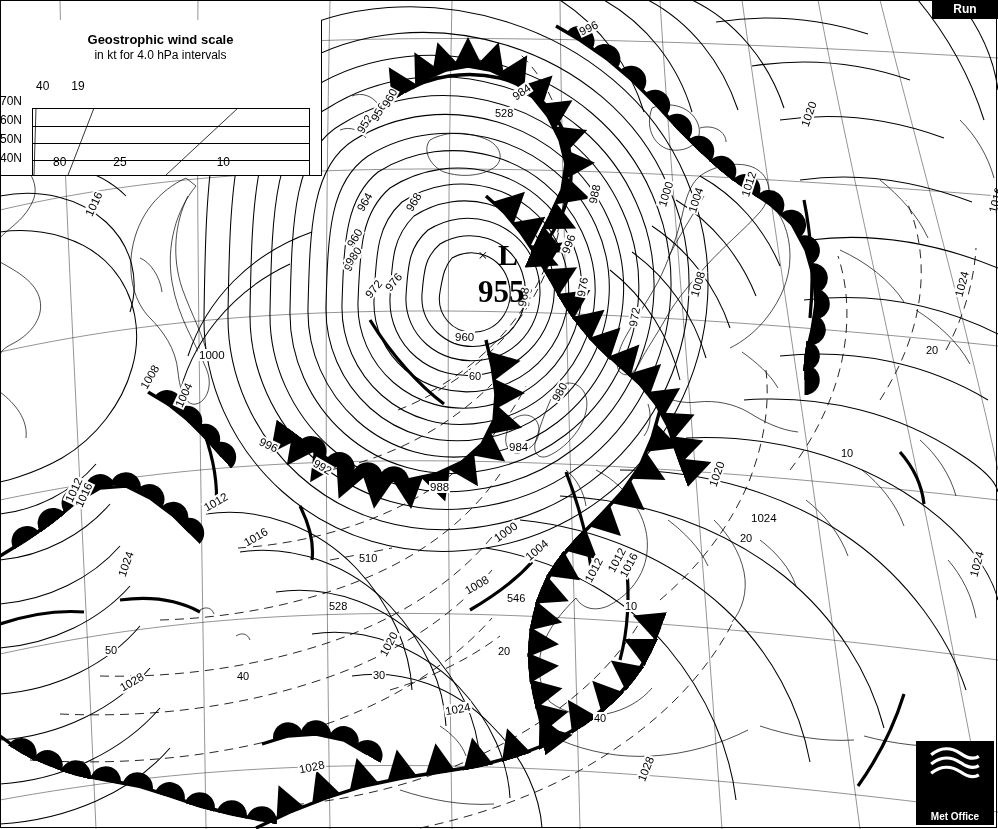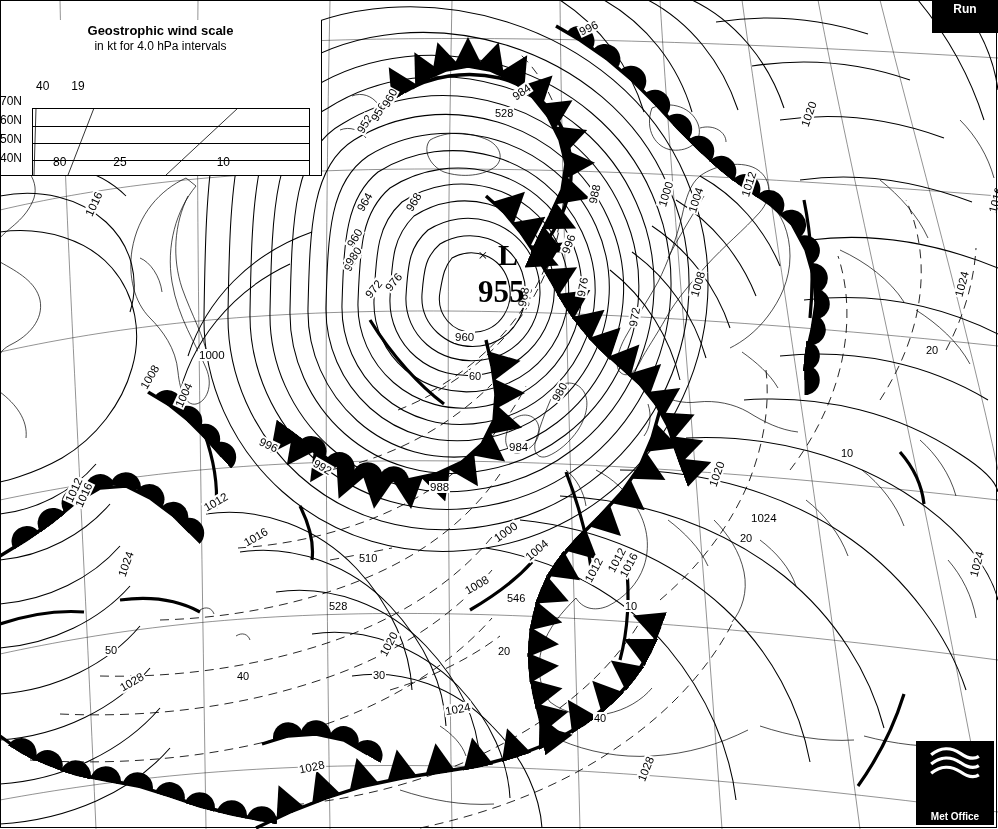--- a/index.html
+++ b/index.html
@@ -10,31 +10,31 @@
   
   .title-box{
     position:absolute;left:0;top:0;height:20px;width:410px;
     border-right:1px solid #000;border-bottom:1px solid #000;
     background:#fff;font-size:12.5px;line-height:20px;
     padding-left:3px;box-sizing:border-box;white-space:nowrap;
     z-index:40;
   }
   
   .run-btn{
-    position:absolute;right:0;top:0;width:66px;height:33px;
+    position:absolute;right:0;top:0;width:66px;height:19px;
     background:#000;color:#fff;font-size:12px;font-weight:bold;
     text-align:center;line-height:19px;z-index:45;
   }
   
   .wind-box{
     position:absolute;left:0;top:20px;width:322px;height:156px;
     background:#fff;border-right:1px solid #000;border-bottom:1px solid #000;
     box-sizing:border-box;z-index:40;
   }
-  .wind-title{text-align:center;font-size:13px;font-weight:bold;margin-top:3px;}
+  .wind-title{text-align:center;font-size:13px;font-weight:bold;margin-top:12px;}
   .wind-sub{text-align:center;font-size:12px;margin-top:1px;}
   .wind-top-labels{position:absolute;left:36px;top:59px;font-size:12px;}
   .wind-top-labels span{display:inline-block;}
   .wind-bot-labels{position:absolute;left:30px;top:135px;font-size:12px;}
   .wind-bot-labels span{display:inline-block;margin-left:23px;}
   .lat-labels{position:absolute;left:0;top:72px;font-size:12px;line-height:19px;}
   .lat-labels div{height:19px;}
   .scale-grid{position:absolute;left:32px;top:88px;width:278px;height:68px;border:1px solid #000;box-sizing:border-box;}
   .scale-grid div{position:absolute;left:0;width:100%;border-top:1px solid #000;}
 

